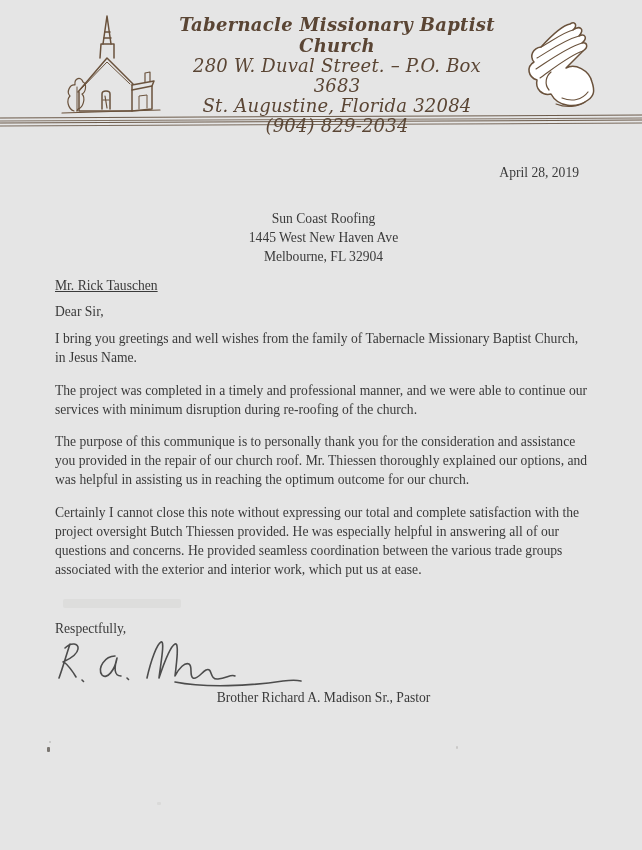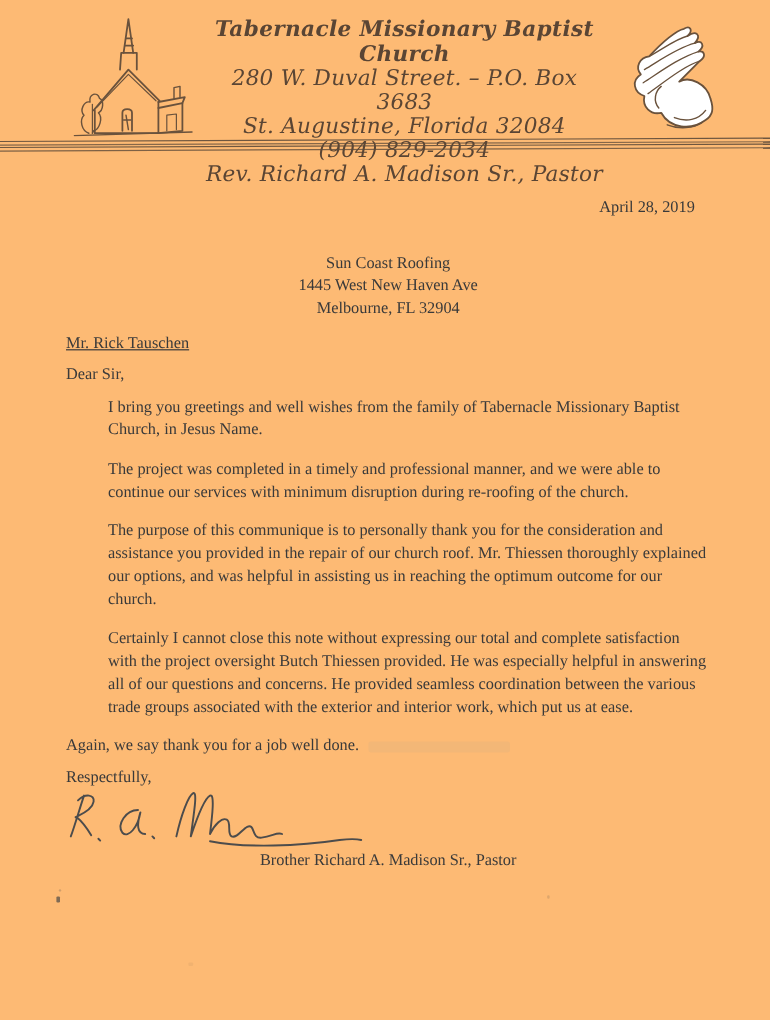--- a/index.html
+++ b/index.html
@@ -1,20 +1,20 @@
 <!DOCTYPE html>
 <html><head>
 <meta charset="utf-8">
 <style>
   html,body{margin:0;padding:0;}
   body{background:#ffffff;}
   .page{
     position:relative;
     width:642px;height:850px;
-    background:#fdba74;
+    background:#e5e5e5;
     overflow:hidden;
     font-family:"Liberation Serif", serif;
     color:#3a3a3a;
   }
   
   .letterhead{
     display:flex;
     align-items:flex-start;
     padding:12px 34px 0 48px;
   }
@@ -56,21 +56,21 @@
   }
   .date-line{
     margin-top:36px;
     text-align:right;
     padding-right:13px;
   }
   .addr-block{margin-top:27px;text-align:center;}
   .addr-block div{line-height:19px;}
   .attention{margin-top:10px;text-decoration:underline;}
   .salutation{margin-top:7px;}
-  .para{margin-top:8px;text-align:left;margin-left:35px;}
+  .para{margin-top:8px;text-align:left;}
   .closing-line{margin-top:8px;position:relative;}
   .smudge{
     display:inline-block;
     width:118px;height:9px;
     background:#9a9a92;
     opacity:.10;
     vertical-align:middle;
     margin-left:8px;
     border-radius:2px;
   }
@@ -118,21 +118,20 @@
 
         <path d="M14 101 L112 98" stroke-width="1.2"></path>
       </svg>
     </div>
 
     <div class="lh-center">
       <div class="lh-title">Tabernacle Missionary Baptist Church</div>
       <div class="lh-line">280 W. Duval Street. – P.O. Box 3683</div>
       <div class="lh-line">St. Augustine, Florida 32084</div>
       <div class="lh-line">(904) 829-2034</div>
-      <div class="lh-line">Rev. Richard A. Madison Sr., Pastor</div>
     </div>
 
     <div class="lh-art">
       <svg width="104" height="100" viewBox="0 0 104 100" fill="#ffffff" stroke="#6a523c" stroke-width="1.5" stroke-linecap="round" stroke-linejoin="round">
 
         <path d="M84 88 C72 97 54 95 47 82 C38 84 31 77 33 68 C24 65 22 55 30 50 C25 44 29 36 37 35 C48 23 60 13 66 12 C71 9 74 13 69 18 C76 13 81 17 75 24 C81 21 84 26 78 31 C83 30 85 35 79 39 L62 56 C71 51 85 58 88 70 C91 79 90 84 84 88 Z"></path>
 
         <path d="M37 35 C48 29 60 20 69 18" fill="none" stroke-width="1.1"></path>
         <path d="M33 46 C45 39 60 28 75 24" fill="none" stroke-width="1.1"></path>
         <path d="M32 57 C46 48 62 36 78 31" fill="none" stroke-width="1.1"></path>
@@ -166,21 +165,21 @@
     <div class="attention">Mr. Rick Tauschen</div>
 
     <div class="salutation">Dear Sir,</div>
 
     <p class="para">I bring you greetings and well wishes from the family of Tabernacle Missionary Baptist Church, in Jesus Name.</p>
     <p class="para">The project was completed in a timely and professional manner, and we were able to continue our services with minimum disruption during re-roofing of the church.</p>
     <p class="para">The purpose of this communique is to personally thank you for the consideration and assistance you provided in the repair of our church roof. Mr. Thiessen thoroughly explained our options, and was helpful in assisting us in reaching the optimum outcome for our church.</p>
     <p class="para">Certainly I cannot close this note without expressing our total and complete satisfaction with the project oversight Butch Thiessen provided. He was especially helpful in answering all of our questions and concerns. He provided seamless coordination between the various trade groups associated with the exterior and interior work, which put us at ease.</p>
 
     <div class="closing-line">
-      <span>Again, we say thank you for a job well done.</span><span class="smudge"></span>
+      <span class="smudge"></span>
     </div>
 
     <div class="valediction">Respectfully,</div>
 
     <div class="signature-wrap">
       <svg width="250" height="52" viewBox="0 0 250 52" fill="none" stroke="#4c4c4c" stroke-width="1.6" stroke-linecap="round" stroke-linejoin="round">
 
         <path d="M10 12 C16 6 24 7 23 13 C22 20 12 24 8 26 M15 8 C11 20 7 34 4 42 M9 26 C14 30 18 36 21 41"></path>
         <path d="M27 44 l1.5 1.5"></path>
 

